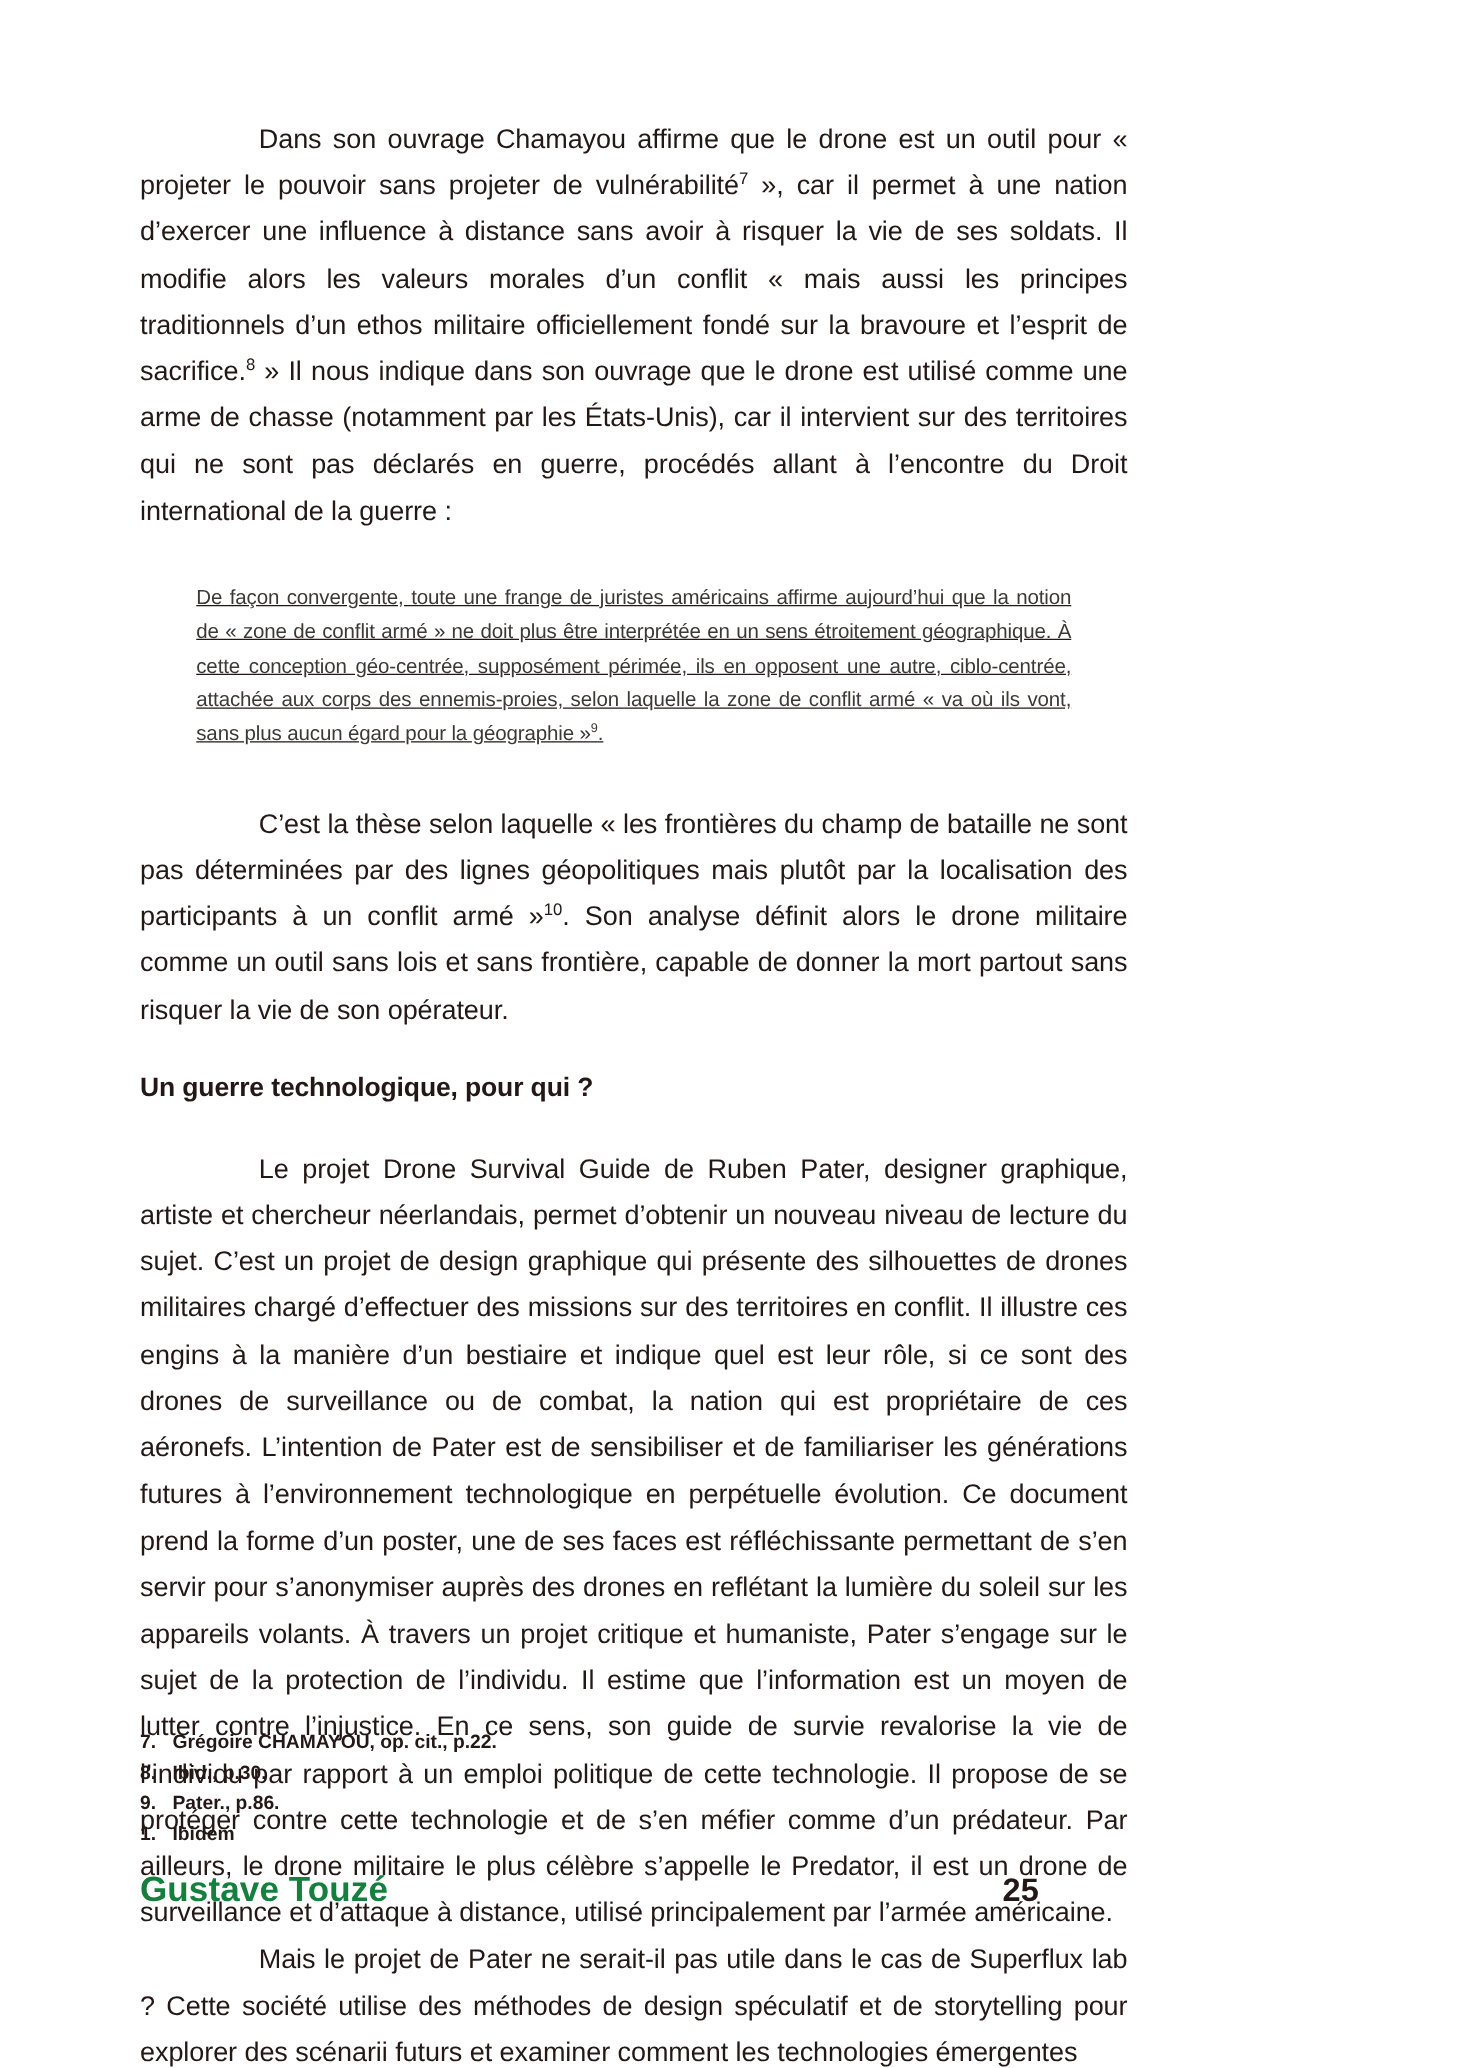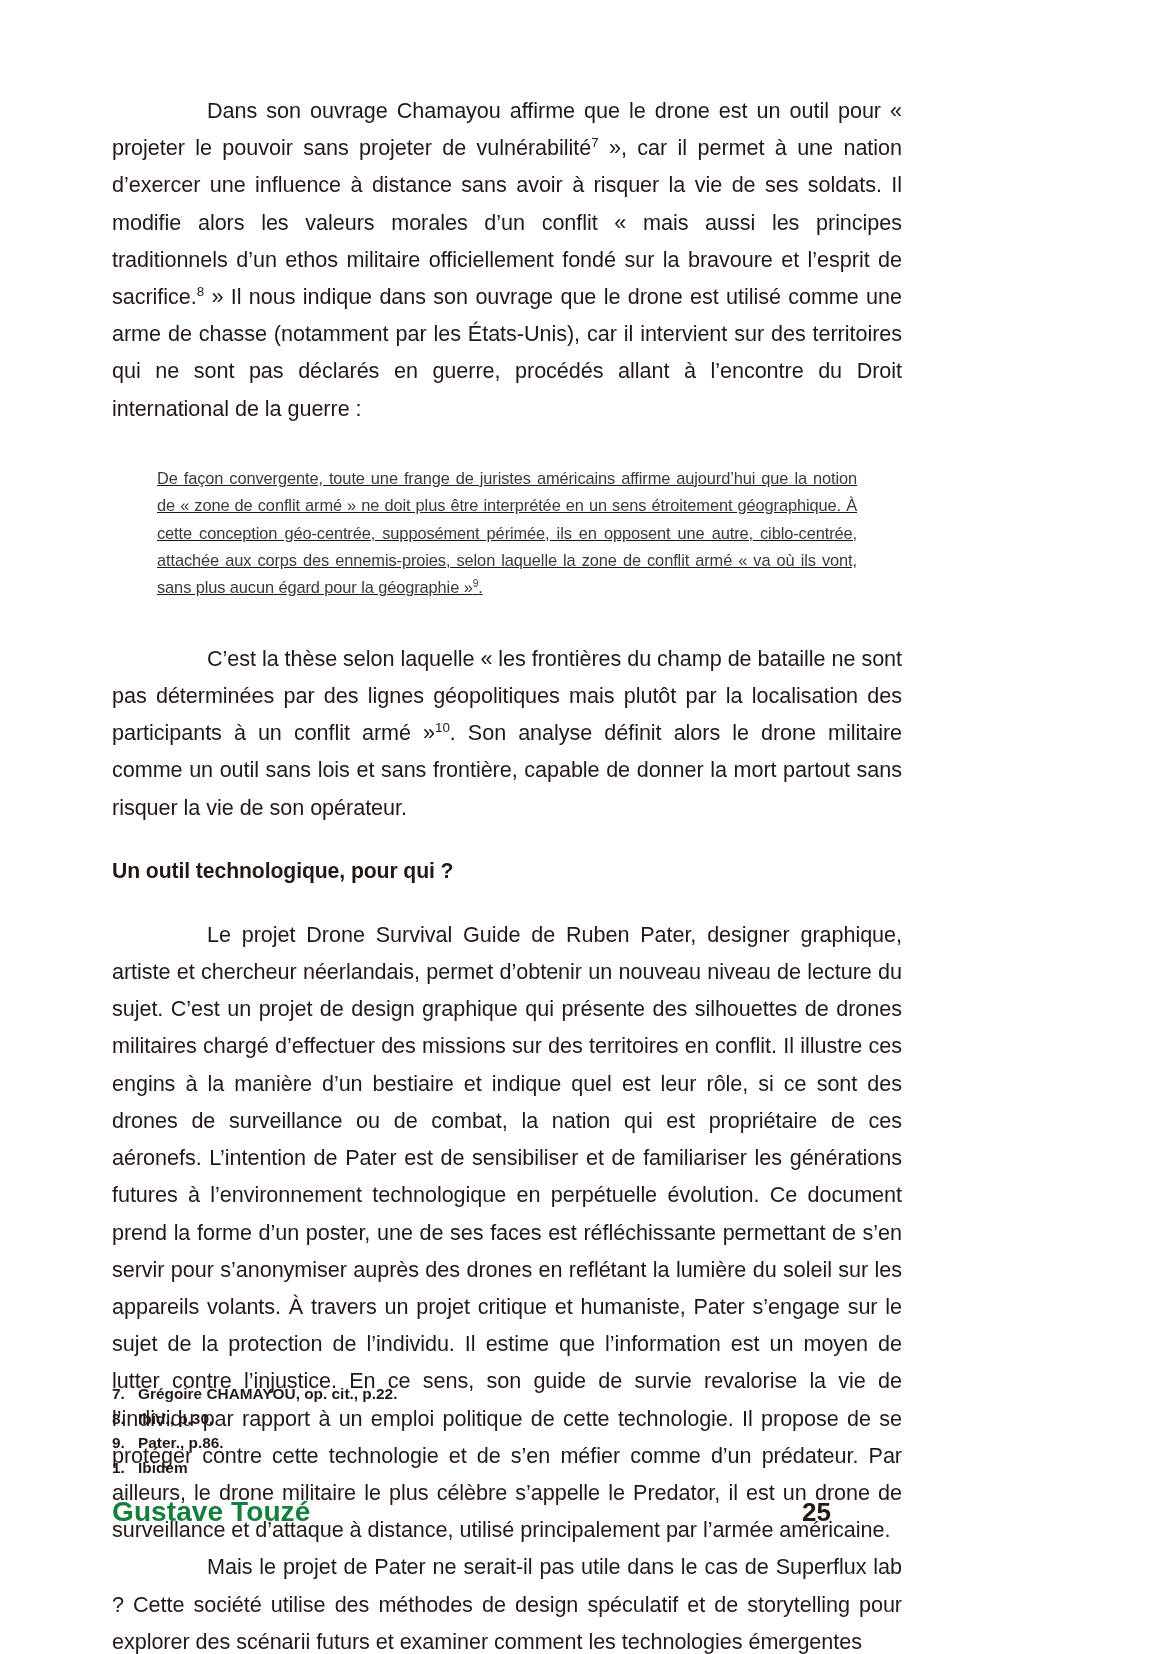--- a/index.html
+++ b/index.html
@@ -148,21 +148,21 @@
     <blockquote class="quote">
       <p><span>De façon convergente, toute une frange de juristes américains affirme aujourd’hui que la notion de « zone de conflit armé » ne doit plus être interprétée en un sens étroitement géographique. À cette conception géo-centrée, supposément périmée, ils en opposent une autre, ciblo-centrée, attachée aux corps des ennemis-proies, selon laquelle la zone de conflit armé « va où ils vont, sans plus aucun égard pour la géographie »</span><sup>9</sup><span>.</span></p>
     </blockquote>
 
     <div class="gap-l"></div>
 
     <p class="body-par indent"><span>C’est la thèse selon laquelle « les frontières du champ de bataille ne sont pas déterminées par des lignes géopolitiques mais plutôt par la localisation des participants à un conflit armé »</span><sup>10</sup><span>. Son analyse définit alors le drone militaire comme un outil sans lois et sans frontière, capable de donner la mort partout sans risquer la vie de son opérateur.</span></p>
 
     <div class="gap-m"></div>
 
-    <h2 class="section-title">Un outil technologique, pour qui ?</h2>
+    <h2 class="section-title">Un guerre technologique, pour qui ?</h2>
 
     <div class="gap-m"></div>
 
     <p class="body-par indent">Le projet Drone Survival Guide de Ruben Pater, designer graphique, artiste et chercheur néerlandais, permet d’obtenir un nouveau niveau de lecture du sujet. C’est un projet de design graphique qui présente des silhouettes de drones militaires chargé d’effectuer des missions sur des territoires en conflit. Il illustre ces engins à la manière d’un bestiaire et indique quel est leur rôle, si ce sont des drones de surveillance ou de combat, la nation qui est propriétaire de ces aéronefs. L’intention de Pater est de sensibiliser et de familiariser les générations futures à l’environnement technologique en perpétuelle évolution. Ce document prend la forme d’un poster, une de ses faces est réfléchissante permettant de s’en servir pour s’anonymiser auprès des drones en reflétant la lumière du soleil sur les appareils volants. À travers un projet critique et humaniste, Pater s’engage sur le sujet de la protection de l’individu. Il estime que l’information est un moyen de lutter contre l’injustice. En ce sens, son guide de survie revalorise la vie de l’individu par rapport à un emploi politique de cette technologie. Il propose de se protéger contre cette technologie et de s’en méfier comme d’un prédateur. Par ailleurs, le drone militaire le plus célèbre s’appelle le Predator, il est un drone de surveillance et d’attaque à distance, utilisé principalement par l’armée américaine.</p>
 
     <p class="body-par indent tight-follow">Mais le projet de Pater ne serait-il pas utile dans le cas de Superflux lab ? Cette société utilise des méthodes de design spéculatif et de storytelling pour explorer des scénarii futurs et examiner comment les technologies émergentes</p>
 
   </div>
 
   <div class="footnotes">

